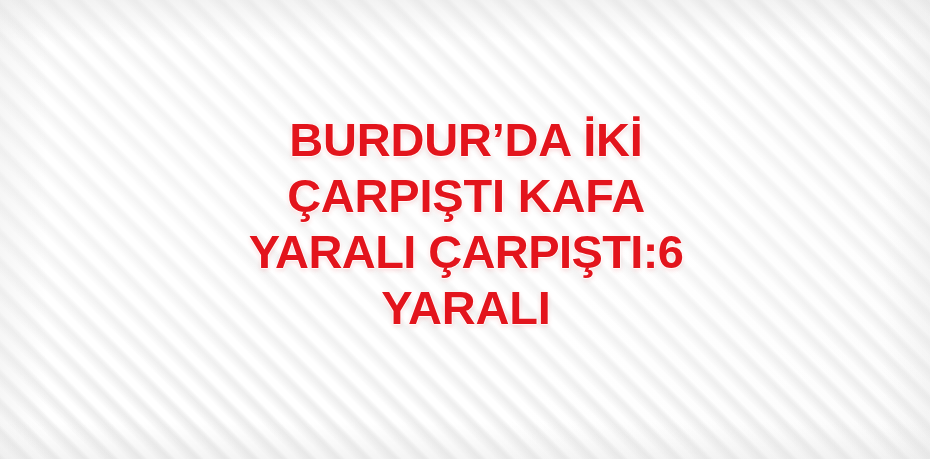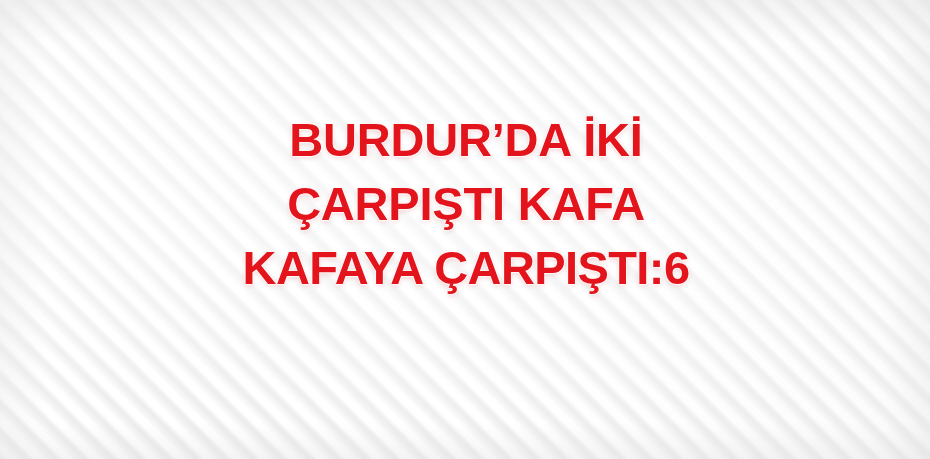--- a/index.html
+++ b/index.html
@@ -73,21 +73,20 @@
     right: 0;
     top: 112px;
     display: flex;
     flex-direction: column;
     align-items: center;
     justify-content: flex-start;
     text-align: center;
     padding: 0 28px;
     box-sizing: border-box;
     z-index: 3;
-    gap: 8px;
   }
 
   .headline-line {
     display: block;
     width: 100%;
     color: #e3141c;
     font-family: "Liberation Sans", "DejaVu Sans", sans-serif;
     font-weight: 700;
     font-size: 47px;
     line-height: 56px;
@@ -111,16 +110,17 @@
 
 <div id="canvas">
 
   <div class="bg-stripes"></div>
   <div class="bg-sheen"></div>
   <div class="bg-vignette"></div>
 
   <div class="headline">
     <span class="headline-line">BURDUR’DA İKİ</span>
     <span class="headline-line">ÇARPIŞTI KAFA</span>
-    <span class="headline-line wide">KAFAYA ÇARPIŞTI:6</span>
+    <span class="headline-line wide">YARALI ÇARPIŞTI:6</span>
+    <span class="headline-line">YARALI</span>
   </div>
 
 </div>
 
 </body></html>

